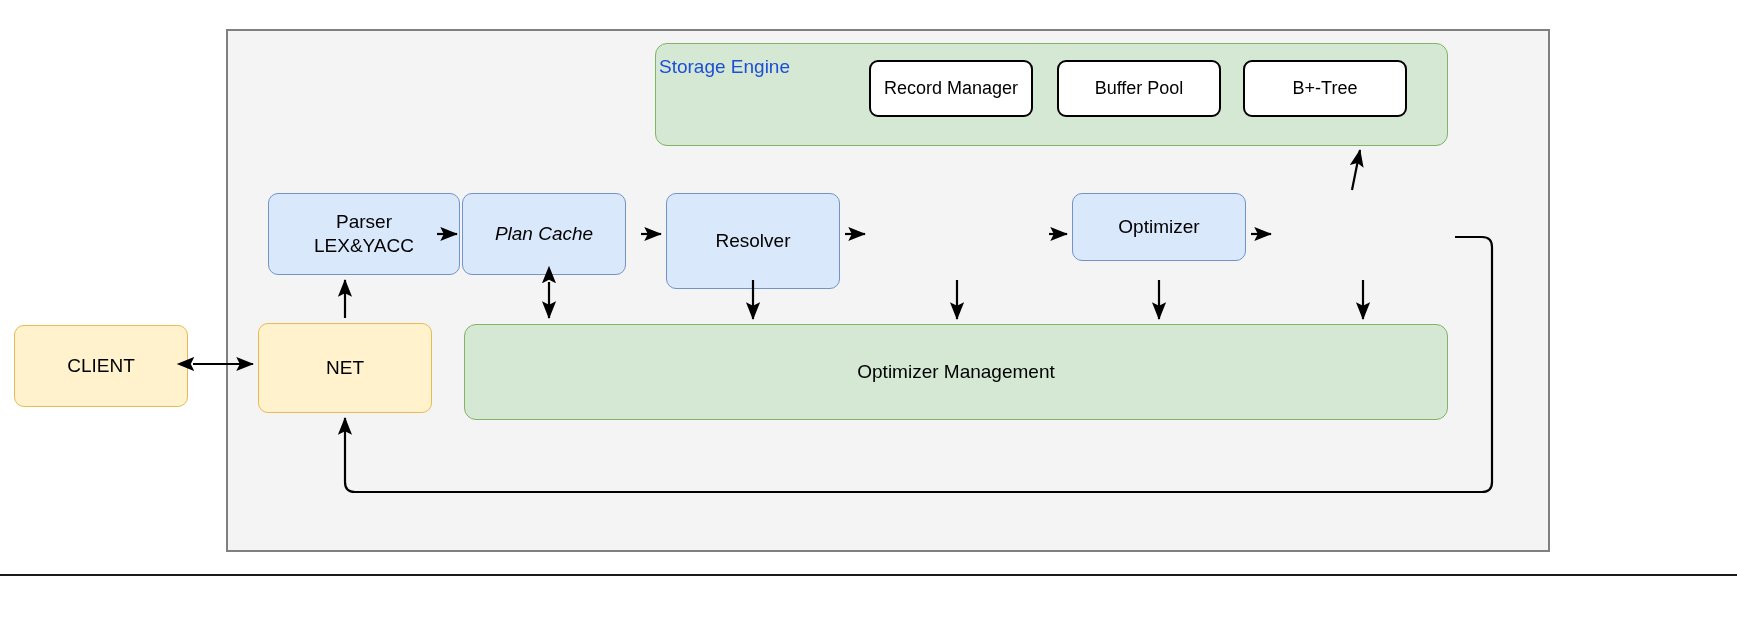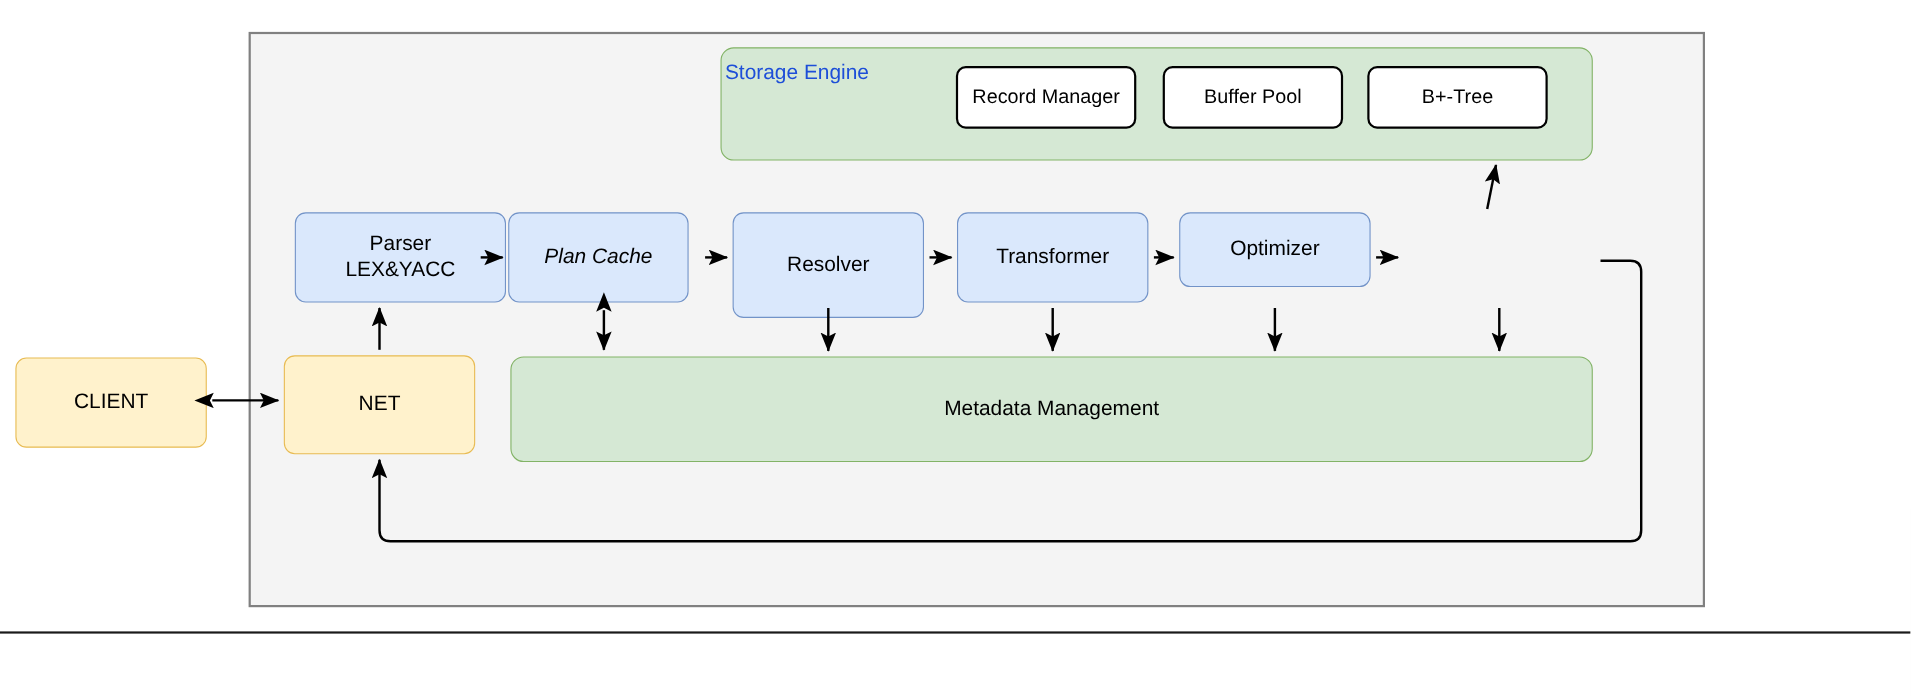--- a/index.html
+++ b/index.html
@@ -108,30 +108,29 @@
     <div>
       <div>Parser</div>
       <div>LEX&amp;YACC</div>
     </div>
   </div>
 
   <div class="node node-blue" style="left:462px; top:193px; width:164px; height:82px;font-style:italic;">Plan Cache</div>
 
   <div class="node node-blue" style="left:666px; top:193px; width:174px; height:96px;">Resolver</div>
 
-  <div class="node node-blue" style="left:870px; top:193px; width:174px; height:82px;">Transformer</div>
 
   <div class="node node-blue" style="left:1072px; top:193px; width:174px; height:68px;">Optimizer</div>
 
 
   <div class="node node-yellow" style="left:14px; top:325px; width:174px; height:82px;">CLIENT</div>
 
   <div class="node node-yellow" style="left:258px; top:323px; width:174px; height:90px;">NET</div>
 
-  <div class="node node-green" style="left:464px; top:324px; width:984px; height:96px; border-radius:12px;">Metadata Management</div>
+  <div class="node node-green" style="left:464px; top:324px; width:984px; height:96px; border-radius:12px;">Optimizer Management</div>
 
   <svg id="arrows" viewBox="0 0 1737 633" xmlns="http://www.w3.org/2000/svg">
     <defs>
       <marker id="ah" markerWidth="9" markerHeight="9" refX="7.6" refY="3.2" orient="auto" markerUnits="strokeWidth">
         <path d="M0,0 L8,3.2 L0,6.4 L1.6,3.2 z" fill="#000000"></path>
       </marker>
       <marker id="ah-start" markerWidth="9" markerHeight="9" refX="0.6" refY="3.2" orient="auto-start-reverse" markerUnits="strokeWidth">
         <path d="M0,0 L8,3.2 L0,6.4 L1.6,3.2 z" fill="#000000"></path>
       </marker>
     </defs>

